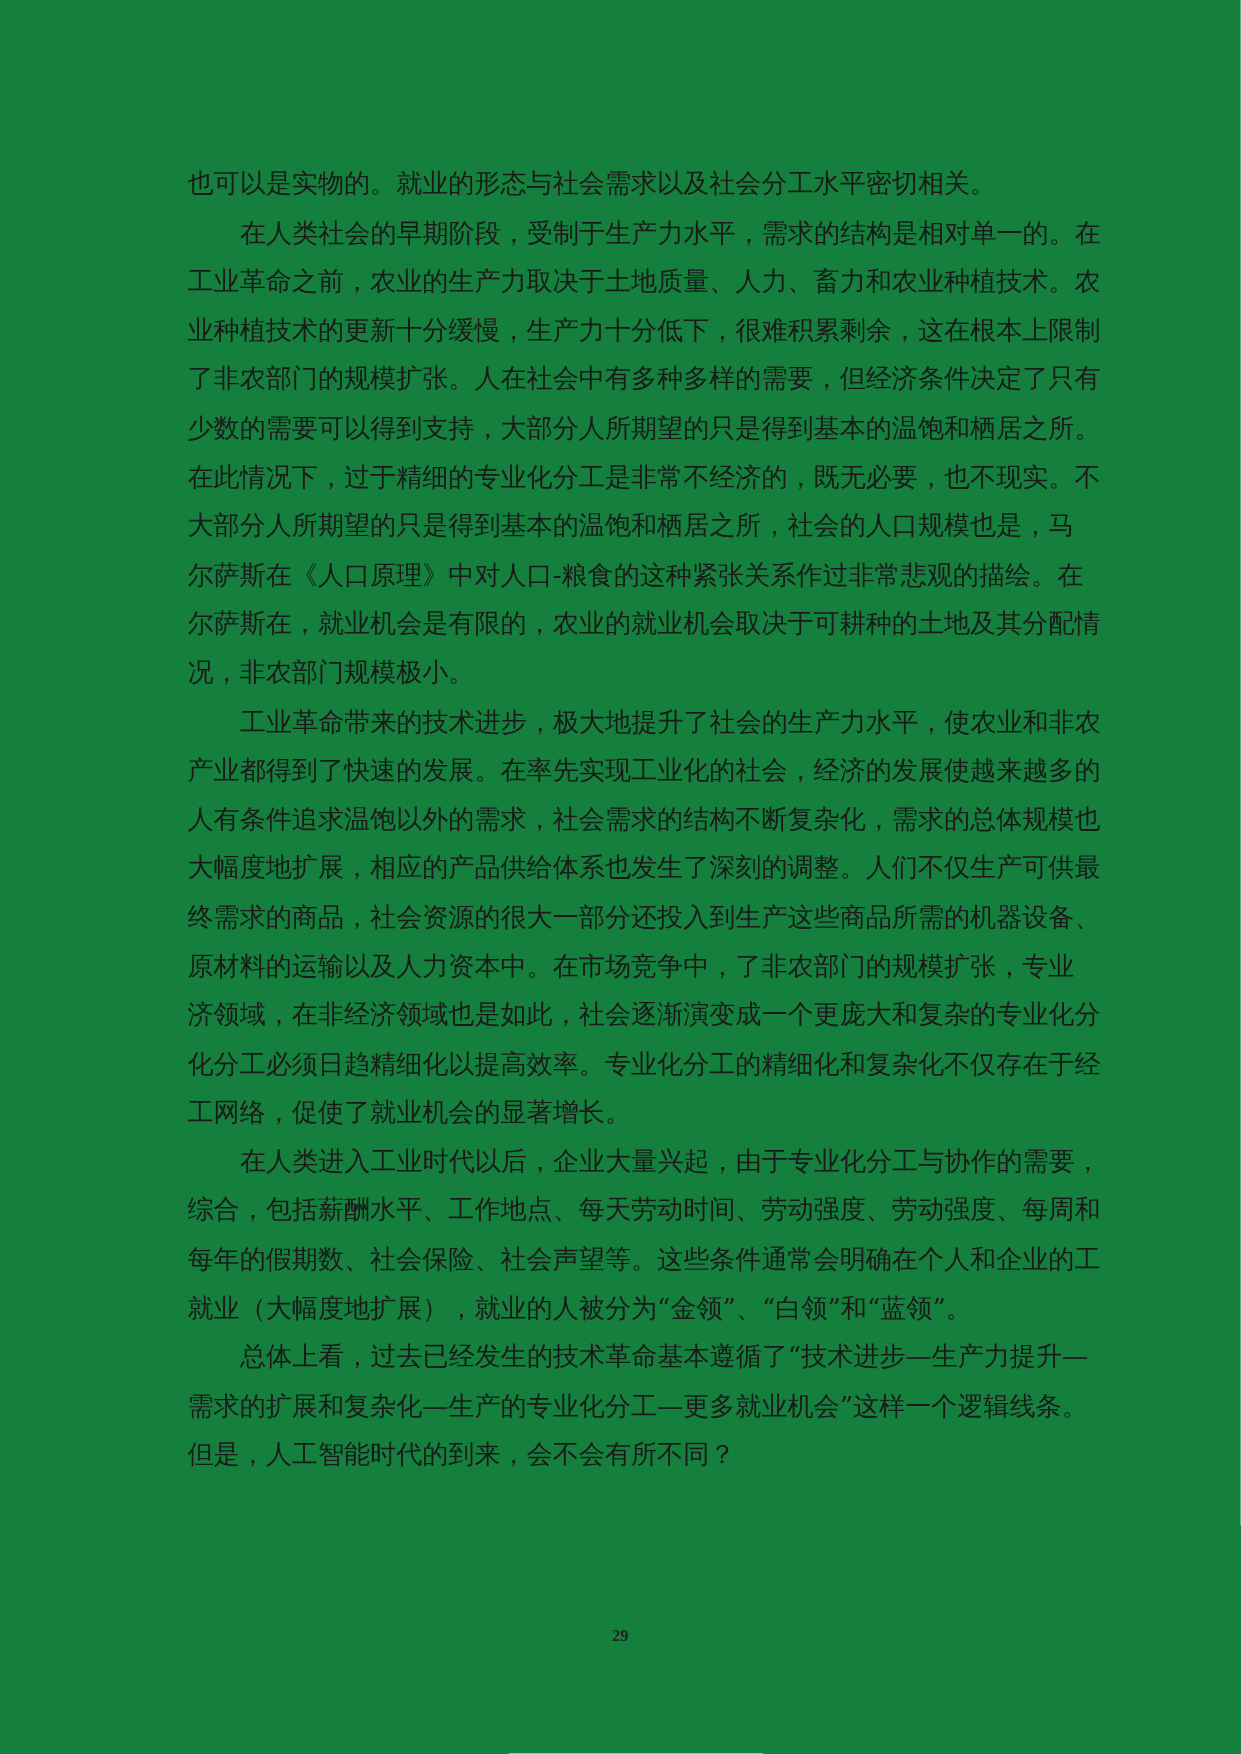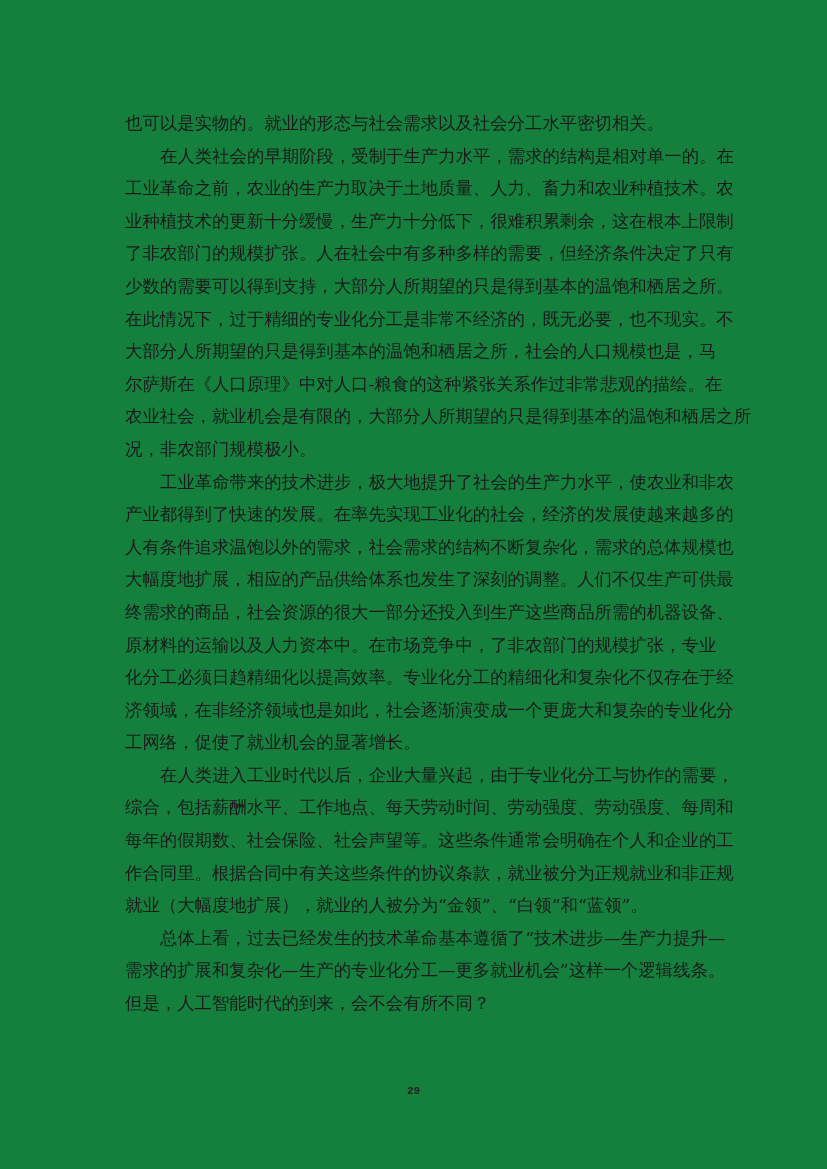--- a/index.html
+++ b/index.html
@@ -9,60 +9,59 @@
     position:absolute; left:125px; top:107px; width:578px;
     font-family: "DejaVu Serif", "Liberation Serif", serif;
     font-size:17.4px; line-height:32.6px; color:#1a1a1a;
     text-align: justify; text-justify: inter-character;
   }
   .line { display:block; white-space:nowrap; text-align-last: justify; height:32.6px; }
   .line.last { text-align-last:left; }
   .line.indent { padding-left:35px; }
   .page-number {
     position:absolute; top:1085px; left:0; width:827px; text-align:center;
-    font-family:Liberation Mono, monospace; font-weight:bold;
+    font-family:Liberation Serif, serif; font-weight:bold;
     font-size:11px; color:#222;
   }
 </style>
 </head>
 <body>
 
 <div class="page">
   <div class="body-text" id="body-text">
       <div>
         <span class="line last">也可以是实物的。就业的形态与社会需求以及社会分工水平密切相关。</span>
       </div>
       <div>
         <span class="line indent">在人类社会的早期阶段，受制于生产力水平，需求的结构是相对单一的。在</span>
         <span class="line">工业革命之前，农业的生产力取决于土地质量、人力、畜力和农业种植技术。农</span>
         <span class="line">业种植技术的更新十分缓慢，生产力十分低下，很难积累剩余，这在根本上限制</span>
         <span class="line">了非农部门的规模扩张。人在社会中有多种多样的需要，但经济条件决定了只有</span>
         <span class="line">少数的需要可以得到支持，大部分人所期望的只是得到基本的温饱和栖居之所。</span>
         <span class="line">在此情况下，过于精细的专业化分工是非常不经济的，既无必要，也不现实。不</span>
         <span class="line">大部分人所期望的只是得到基本的温饱和栖居之所，社会的人口规模也是，马</span>
         <span class="line">尔萨斯在《人口原理》中对人口-粮食的这种紧张关系作过非常悲观的描绘。在</span>
-        <span class="line">农业社会，就业机会是有限的，大部分人所期望的只是得到基本的温饱和栖居之所</span>
+        <span class="line">尔萨斯在，就业机会是有限的，农业的就业机会取决于可耕种的土地及其分配情</span>
         <span class="line last">况，非农部门规模极小。</span>
       </div>
       <div>
         <span class="line indent">工业革命带来的技术进步，极大地提升了社会的生产力水平，使农业和非农</span>
         <span class="line">产业都得到了快速的发展。在率先实现工业化的社会，经济的发展使越来越多的</span>
         <span class="line">人有条件追求温饱以外的需求，社会需求的结构不断复杂化，需求的总体规模也</span>
         <span class="line">大幅度地扩展，相应的产品供给体系也发生了深刻的调整。人们不仅生产可供最</span>
         <span class="line">终需求的商品，社会资源的很大一部分还投入到生产这些商品所需的机器设备、</span>
         <span class="line">原材料的运输以及人力资本中。在市场竞争中，了非农部门的规模扩张，专业</span>
+        <span class="line">济领域，在非经济领域也是如此，社会逐渐演变成一个更庞大和复杂的专业化分</span>
         <span class="line">化分工必须日趋精细化以提高效率。专业化分工的精细化和复杂化不仅存在于经</span>
-        <span class="line">济领域，在非经济领域也是如此，社会逐渐演变成一个更庞大和复杂的专业化分</span>
         <span class="line last">工网络，促使了就业机会的显著增长。</span>
       </div>
       <div>
         <span class="line indent">在人类进入工业时代以后，企业大量兴起，由于专业化分工与协作的需要，</span>
         <span class="line">综合，包括薪酬水平、工作地点、每天劳动时间、劳动强度、劳动强度、每周和</span>
         <span class="line">每年的假期数、社会保险、社会声望等。这些条件通常会明确在个人和企业的工</span>
-        <span class="line">作合同里。根据合同中有关这些条件的协议条款，就业被分为正规就业和非正规</span>
         <span class="line last">就业（大幅度地扩展），就业的人被分为“金领”、“白领”和“蓝领”。</span>
       </div>
       <div>
         <span class="line indent">总体上看，过去已经发生的技术革命基本遵循了“技术进步—生产力提升—</span>
         <span class="line">需求的扩展和复杂化—生产的专业化分工—更多就业机会”这样一个逻辑线条。</span>
         <span class="line last">但是，人工智能时代的到来，会不会有所不同？</span>
       </div>
     </div>
   <div class="page-number">29</div>
 </div>

